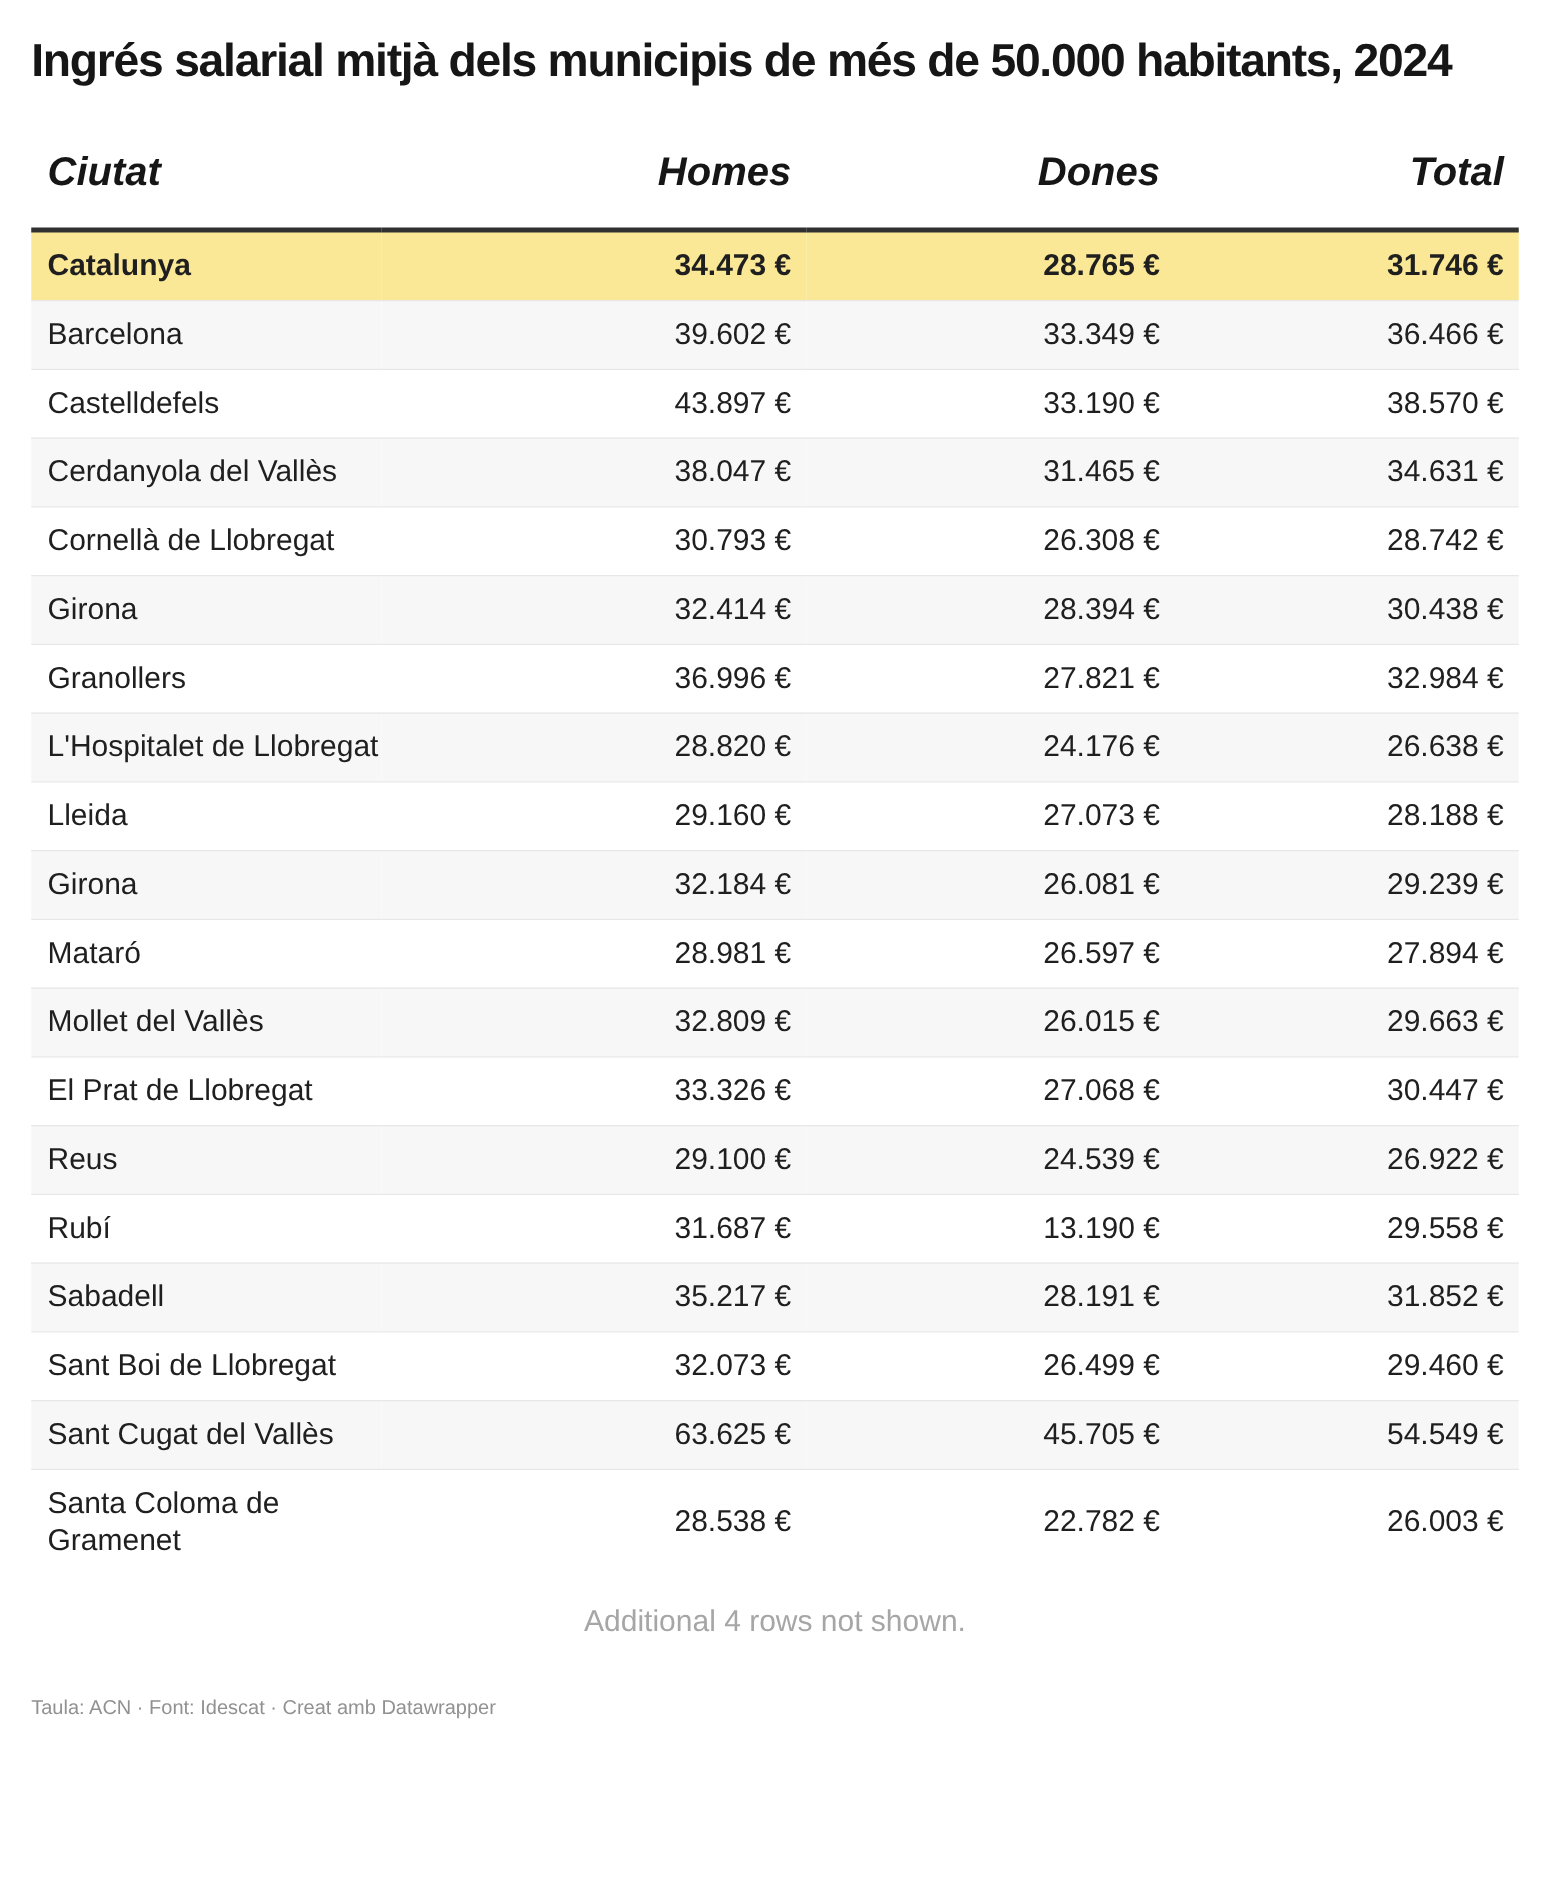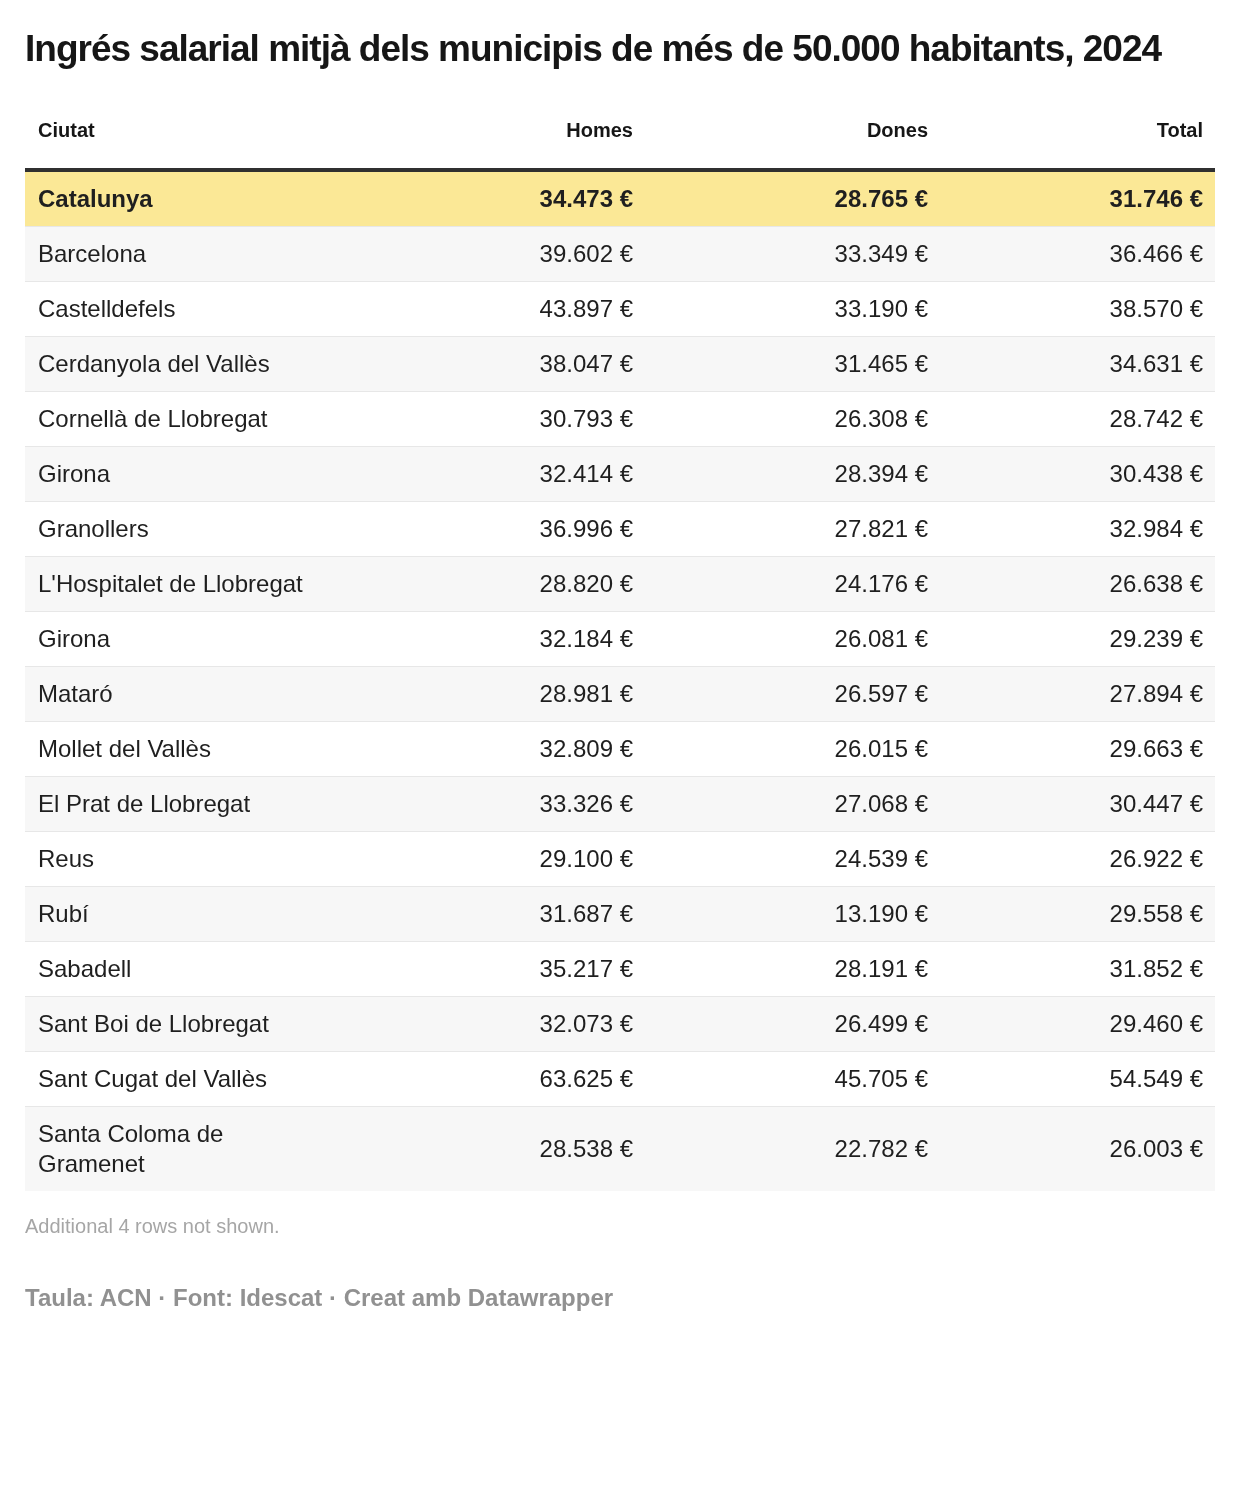--- a/index.html
+++ b/index.html
@@ -22,52 +22,53 @@
   table.dw-table {
     width: 100%;
     border-collapse: collapse;
     table-layout: fixed;
     margin-top: 46px;
   }
   col.c-city  { width: 280px; }
   col.c-homes { width: 340px; }
   col.c-dones { width: 295px; }
   th {
-    font-size: 20px;
+    font-size: 32px;
     font-weight: 700;
     color: #161616;
     text-align: left;
     padding: 0 0 26px 13px;
     vertical-align: bottom;
+    font-style: italic;
   }
   th.num { text-align: right; padding: 0 12px 26px 0; }
   thead tr { border-bottom: 4px solid var(--header_border, #303030); }
   td {
     font-size: 24px;
     line-height: 30px;
     color: #1f1f1f;
     padding: 12px 0 12px 13px;
     vertical-align: middle;
     word-wrap: break-word;
   }
   td.num { text-align: right; padding: 12px 12px 12px 0; white-space: nowrap; }
   tbody tr + tr { border-top: 1px solid #e7e7e7; }
   tbody tr:nth-child(even) { background: var(--stripe, #f7f7f7); }
   tbody tr.highlight { background: var(--highlight, #fbe896); }
   tbody tr.highlight td { font-weight: 700; }
   p.note {
-    font-size: 20px;
+    font-size: 24px;
     color: var(--note_color, #a6a6a6);
     margin: 24px 0 0 0;
+    text-align: center;
   }
   p.footer {
-    font-size: 24px;
+    font-size: 16px;
     color: var(--footer_color, #919191);
     margin: 46px 0 0 0;
-    font-weight: bold;
   }
 </style>
 </head>
 <body>
 
 <div class="container">
   <h1 class="title">Ingrés salarial mitjà dels municipis de més de 50.000 habitants, 2024</h1>
 
   <table class="dw-table">
     <colgroup>
@@ -127,20 +128,26 @@
           <td class="num">27.821 €</td>
           <td class="num">32.984 €</td>
         </tr>
         <tr>
           <td>L'Hospitalet de Llobregat</td>
           <td class="num">28.820 €</td>
           <td class="num">24.176 €</td>
           <td class="num">26.638 €</td>
         </tr>
         <tr>
+          <td>Lleida</td>
+          <td class="num">29.160 €</td>
+          <td class="num">27.073 €</td>
+          <td class="num">28.188 €</td>
+        </tr>
+        <tr>
           <td>Girona</td>
           <td class="num">32.184 €</td>
           <td class="num">26.081 €</td>
           <td class="num">29.239 €</td>
         </tr>
         <tr>
           <td>Mataró</td>
           <td class="num">28.981 €</td>
           <td class="num">26.597 €</td>
           <td class="num">27.894 €</td>

